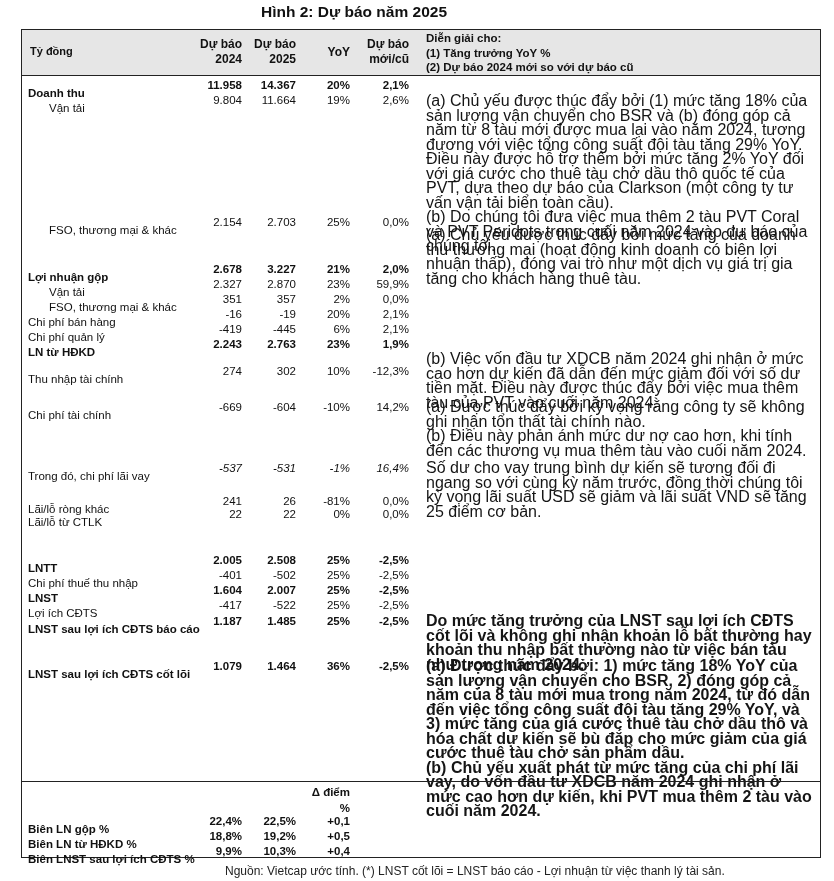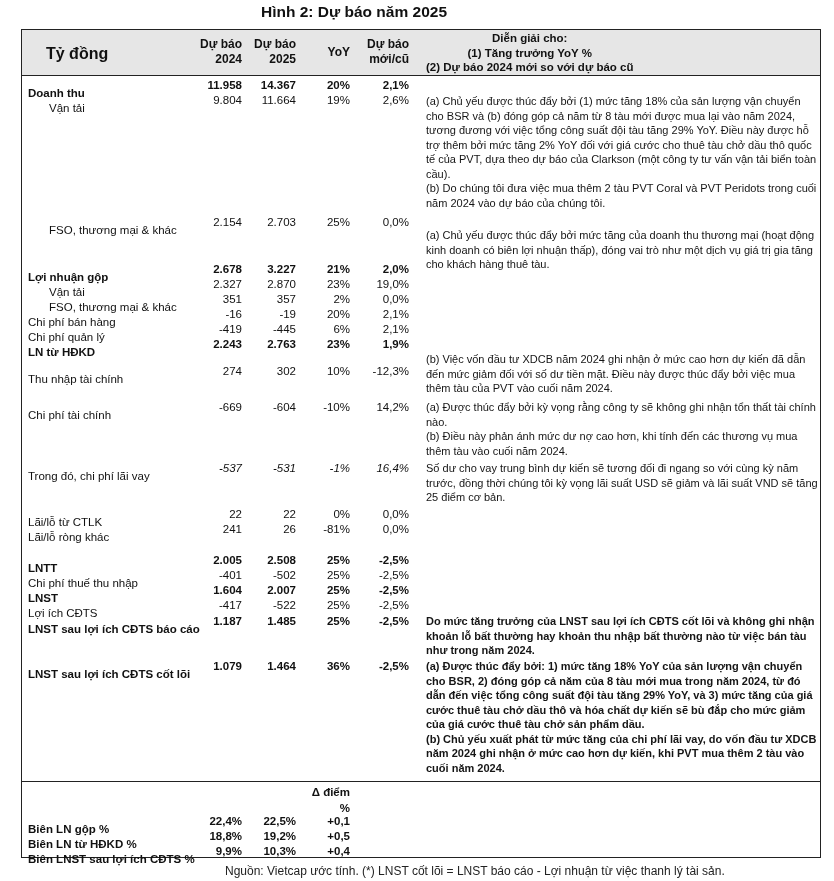--- a/index.html
+++ b/index.html
@@ -11,42 +11,42 @@
     padding-left: 0; transform: translateX(-63px);
   }
   .frame {
     position: absolute; left: 21px; top: 29px; width: 800px; height: 829px;
     border: 1.3px solid #222;
   }
   .hdr {
     position: absolute; left: 0; top: 0; width: 100%; height: 46px;
     background: #e6e6e6; border-bottom: 1.3px solid #222;
   }
-  .hdr .h-label { position: absolute; left: 24px; top: 15px; font-size: 16px; font-weight: bold; }
+  .hdr .h-label { position: absolute; left: 8px; top: 15px; font-size: 11px; font-weight: bold; }
   .hdr .h-col { position: absolute; top: 7px; font-size: 12px; font-weight: bold; text-align: right; line-height: 15px; }
   .hdr .h-col.c1 { left: 160px; width: 60px; }
   .hdr .h-col.c2 { left: 214px; width: 60px; }
   .hdr .h-col.c3 { left: 268px; width: 60px; top: 15px; }
   .hdr .h-col.c4 { left: 327px; width: 60px; }
-  .hdr .h-notes { position: absolute; left: 404px; top: 1px; font-size: 11.5px; font-weight: bold; line-height: 14.5px; text-align: center; }
+  .hdr .h-notes { position: absolute; left: 404px; top: 1px; font-size: 11.5px; font-weight: bold; line-height: 14.5px; }
 
   .row { position: absolute; left: 0; width: 400px; height: 15px; font-size: 11.5px; line-height: 15px; }
   .row .lbl { position: absolute; left: 6px; white-space: nowrap; margin-top: 8px; }
   .row .lbl.ind { left: 27px; }
   .row .v { position: absolute; text-align: right; width: 70px; }
   .row .v1 { left: 150px; }
   .row .v2 { left: 204px; }
   .row .v3 { left: 258px; }
   .row .v4 { left: 317px; text-align: right; }
   .row.bold { font-weight: bold; }
   .row.ital .v { font-style: italic; }
 
   .note {
     position: absolute; left: 404px; width: 392px;
-    font-size: 11px; line-height: 14.5px; color: #151515;
+    font-size: 16px; line-height: 14.5px; color: #151515;
   }
   .note.bold { font-weight: bold; }
   .note p { margin: 0; }
 
   .divider { position: absolute; left: 0; top: 751px; width: 100%; border-top: 1.3px solid #222; }
   .mrg-hdr { position: absolute; top: 754px; left: 268px; width: 60px; text-align: right; font-size: 11.5px; font-weight: bold; line-height: 16px; }
 
   .source {
     position: absolute; top: 864px; left: 225px; font-size: 12px; color: #222; white-space: nowrap;
   }
@@ -106,21 +106,21 @@
     <span class="v v1">2.678</span>
     <span class="v v2">3.227</span>
     <span class="v v3">21%</span>
     <span class="v v4">2,0%</span>
   </div>
   <div class="row" style="top:247px">
     <span class="lbl ind">Vận tải</span>
     <span class="v v1">2.327</span>
     <span class="v v2">2.870</span>
     <span class="v v3">23%</span>
-    <span class="v v4">19,0%</span>
+    <span class="v v4">59,9%</span>
   </div>
   <div class="row" style="top:262px">
     <span class="lbl ind">FSO, thương mại &amp; khác</span>
     <span class="v v1">351</span>
     <span class="v v2">357</span>
     <span class="v v3">2%</span>
     <span class="v v4">0,0%</span>
   </div>
   <div class="row" style="top:277px">
     <span class="lbl">Chi phí bán hàng</span>
@@ -164,21 +164,21 @@
     <span class="v v3">-1%</span>
     <span class="v v4">16,4%</span>
   </div>
   <div class="row" style="top:477px">
     <span class="lbl">Lãi/lỗ từ CTLK</span>
     <span class="v v1">22</span>
     <span class="v v2">22</span>
     <span class="v v3">0%</span>
     <span class="v v4">0,0%</span>
   </div>
-  <div class="row" style="top:492px">
+  <div class="row" style="top:464px">
     <span class="lbl">Lãi/lỗ ròng khác</span>
     <span class="v v1">241</span>
     <span class="v v2">26</span>
     <span class="v v3">-81%</span>
     <span class="v v4">0,0%</span>
   </div>
   <div class="row bold" style="top:523px">
     <span class="lbl">LNTT</span>
     <span class="v v1">2.005</span>
     <span class="v v2">2.508</span>

